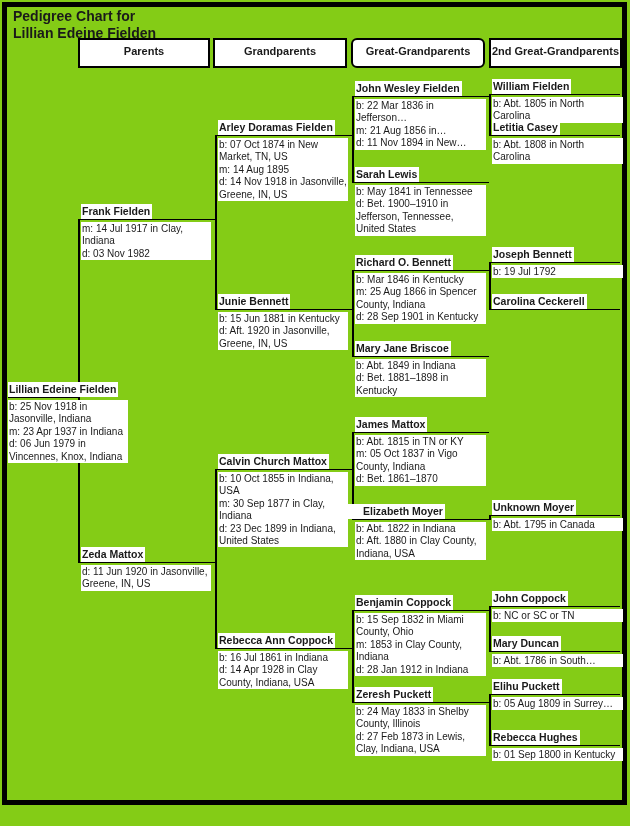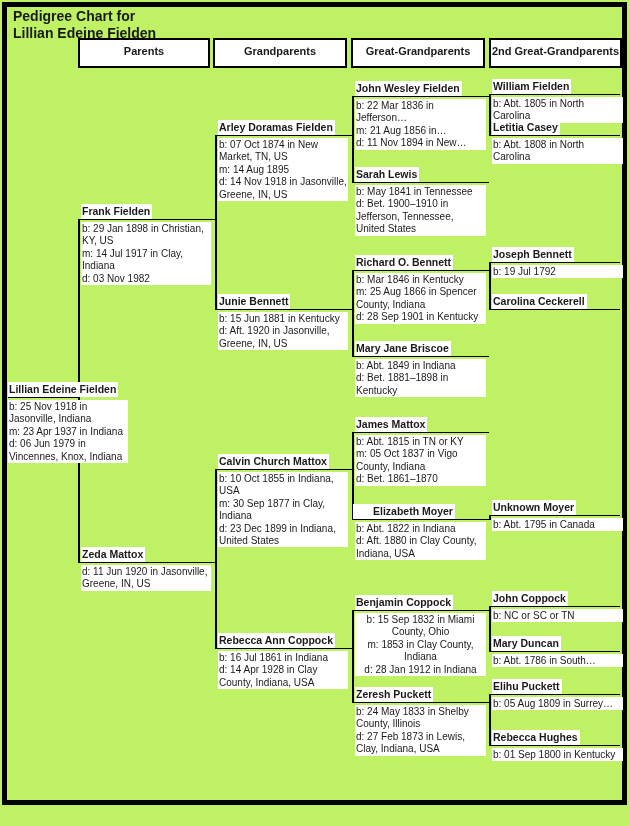--- a/index.html
+++ b/index.html
@@ -1,17 +1,17 @@
 <!DOCTYPE html>
 <html><head>
 <meta charset="utf-8">
 <style>
   html,body{margin:0;padding:0;background:#ffffff;}
   .page{
-    position:relative;width:630px;height:826px;background:#bef264;overflow:hidden;
+    position:relative;width:630px;height:826px;background:#84cc16;overflow:hidden;
     font-family:"Liberation Sans", sans-serif;color:#1a1a1a;
   }
   .frame{
     position:absolute;left:2px;top:2px;width:625px;height:803px;
     border:5px solid #000;box-sizing:border-box;pointer-events:none;
   }
   .title{position:absolute;left:13px;top:8px;font-size:14px;font-weight:bold;line-height:16.5px;white-space:nowrap;}
   .colhead{
     position:absolute;border:2px solid #000;box-sizing:border-box;background:#fff;
     text-align:center;font-size:11px;font-weight:bold;padding-top:5px;
@@ -52,21 +52,20 @@
       <div class="hline" style="left: 8px; top: 396.5px; width: 70px;"></div>
       <div class="pname" style="left: 8px; top: 381.5px;">Lillian Edeine Fielden</div>
       <div class="pdetails" style="left: 8px; top: 400px; width: 120px;">
         <div>b: 25 Nov 1918 in Jasonville, Indiana</div>
         <div>m: 23 Apr 1937 in Indiana</div>
         <div>d: 06 Jun 1979 in Vincennes, Knox, Indiana</div>
       </div>
       <div class="hline" style="left: 78px; top: 218.5px; width: 137px;"></div>
       <div class="pname" style="left: 81px; top: 203.5px;">Frank Fielden</div>
       <div class="pdetails" style="left: 81px; top: 222px; width: 130px;">
-        <div>b: 29 Jan 1898 in Christian, KY, US</div>
         <div>m: 14 Jul 1917 in Clay, Indiana</div>
         <div>d: 03 Nov 1982</div>
       </div>
       <div class="hline" style="left: 78px; top: 561.5px; width: 137px;"></div>
       <div class="pname" style="left: 81px; top: 546.5px;">Zeda Mattox</div>
       <div class="pdetails" style="left: 81px; top: 565px; width: 130px;">
         <div>d: 11 Jun 1920 in Jasonville, Greene, IN, US</div>
       </div>
       <div class="hline" style="left: 215px; top: 134.5px; width: 137px;"></div>
       <div class="pname" style="left: 218px; top: 119.5px;">Arley Doramas Fielden</div>
@@ -121,28 +120,28 @@
         <div>d: Bet. 1881–1898 in Kentucky</div>
       </div>
       <div class="hline" style="left: 352px; top: 431.5px; width: 137px;"></div>
       <div class="pname" style="left: 355px; top: 416.5px;">James Mattox</div>
       <div class="pdetails" style="left: 355px; top: 435px; width: 131px;">
         <div>b: Abt. 1815 in TN or KY</div>
         <div>m: 05 Oct 1837 in Vigo County, Indiana</div>
         <div>d: Bet. 1861–1870</div>
       </div>
       <div class="hline" style="left: 352px; top: 518.5px; width: 137px;"></div>
-      <div class="pname" style="left: 353px; top: 503.5px; padding-left: 20px;">Elizabeth Moyer</div>
+      <div class="pname" style="left: 343px; top: 503.5px; padding-left: 20px;">Elizabeth Moyer</div>
       <div class="pdetails" style="left: 355px; top: 522px; width: 131px;">
         <div>b: Abt. 1822 in Indiana</div>
         <div>d: Aft. 1880 in Clay County, Indiana, USA</div>
       </div>
       <div class="hline" style="left: 352px; top: 609.5px; width: 137px;"></div>
       <div class="pname" style="left: 355px; top: 594.5px;">Benjamin Coppock</div>
-      <div class="pdetails" style="left: 355px; top: 613px; width: 131px; text-align: center;">
+      <div class="pdetails" style="left: 355px; top: 613px; width: 131px;">
         <div>b: 15 Sep 1832 in Miami County, Ohio</div>
         <div>m: 1853 in Clay County, Indiana</div>
         <div>d: 28 Jan 1912 in Indiana</div>
       </div>
       <div class="hline" style="left: 352px; top: 701.5px; width: 137px;"></div>
       <div class="pname" style="left: 355px; top: 686.5px;">Zeresh Puckett</div>
       <div class="pdetails" style="left: 355px; top: 705px; width: 131px;">
         <div>b: 24 May 1833 in Shelby County, Illinois</div>
         <div>d: 27 Feb 1873 in Lewis, Clay, Indiana, USA</div>
       </div>
@@ -183,16 +182,16 @@
       <div class="pdetails" style="left: 492px; top: 697px; width: 131px;">
         <div>b: 05 Aug 1809 in Surrey…</div>
       </div>
       <div class="hline" style="left: 489px; top: 744.5px; width: 131px;"></div>
       <div class="pname" style="left: 492px; top: 729.5px;">Rebecca Hughes</div>
       <div class="pdetails" style="left: 492px; top: 748px; width: 131px;">
         <div>b: 01 Sep 1800 in Kentucky</div>
       </div>
       <div class="colhead" style="left: 78px; top: 38px; width: 132px; height: 30px;">Parents</div>
       <div class="colhead" style="left: 213px; top: 38px; width: 134px; height: 30px;">Grandparents</div>
-      <div class="colhead" style="left: 351px; top: 38px; width: 134px; height: 30px;">Great-Grandparents</div>
+      <div class="colhead" style="left: 351px; top: 38px; width: 134px; height: 30px; border-radius: 6px;">Great-Grandparents</div>
       <div class="colhead" style="left: 489px; top: 38px; width: 133px; height: 30px;">2nd Great-Grandparents</div>
     </div>
 </div>
 
 </body></html>

